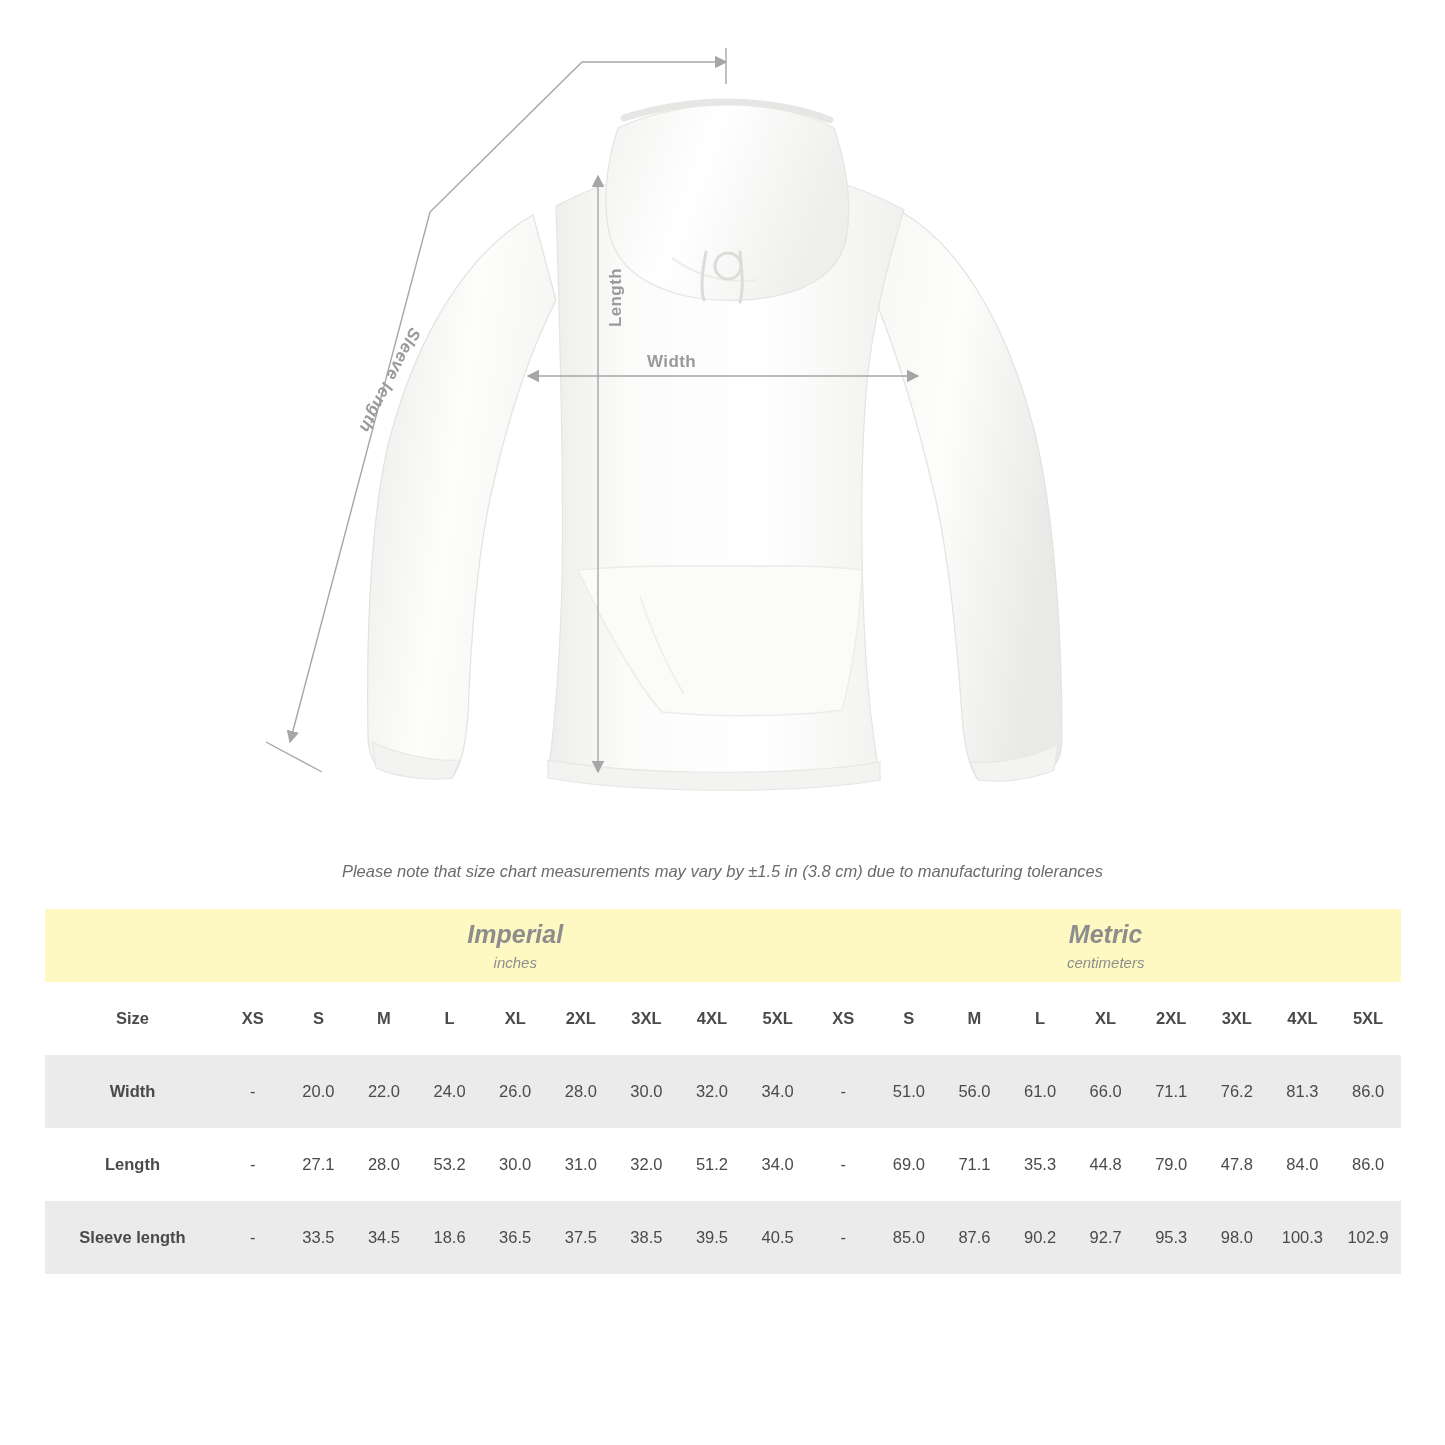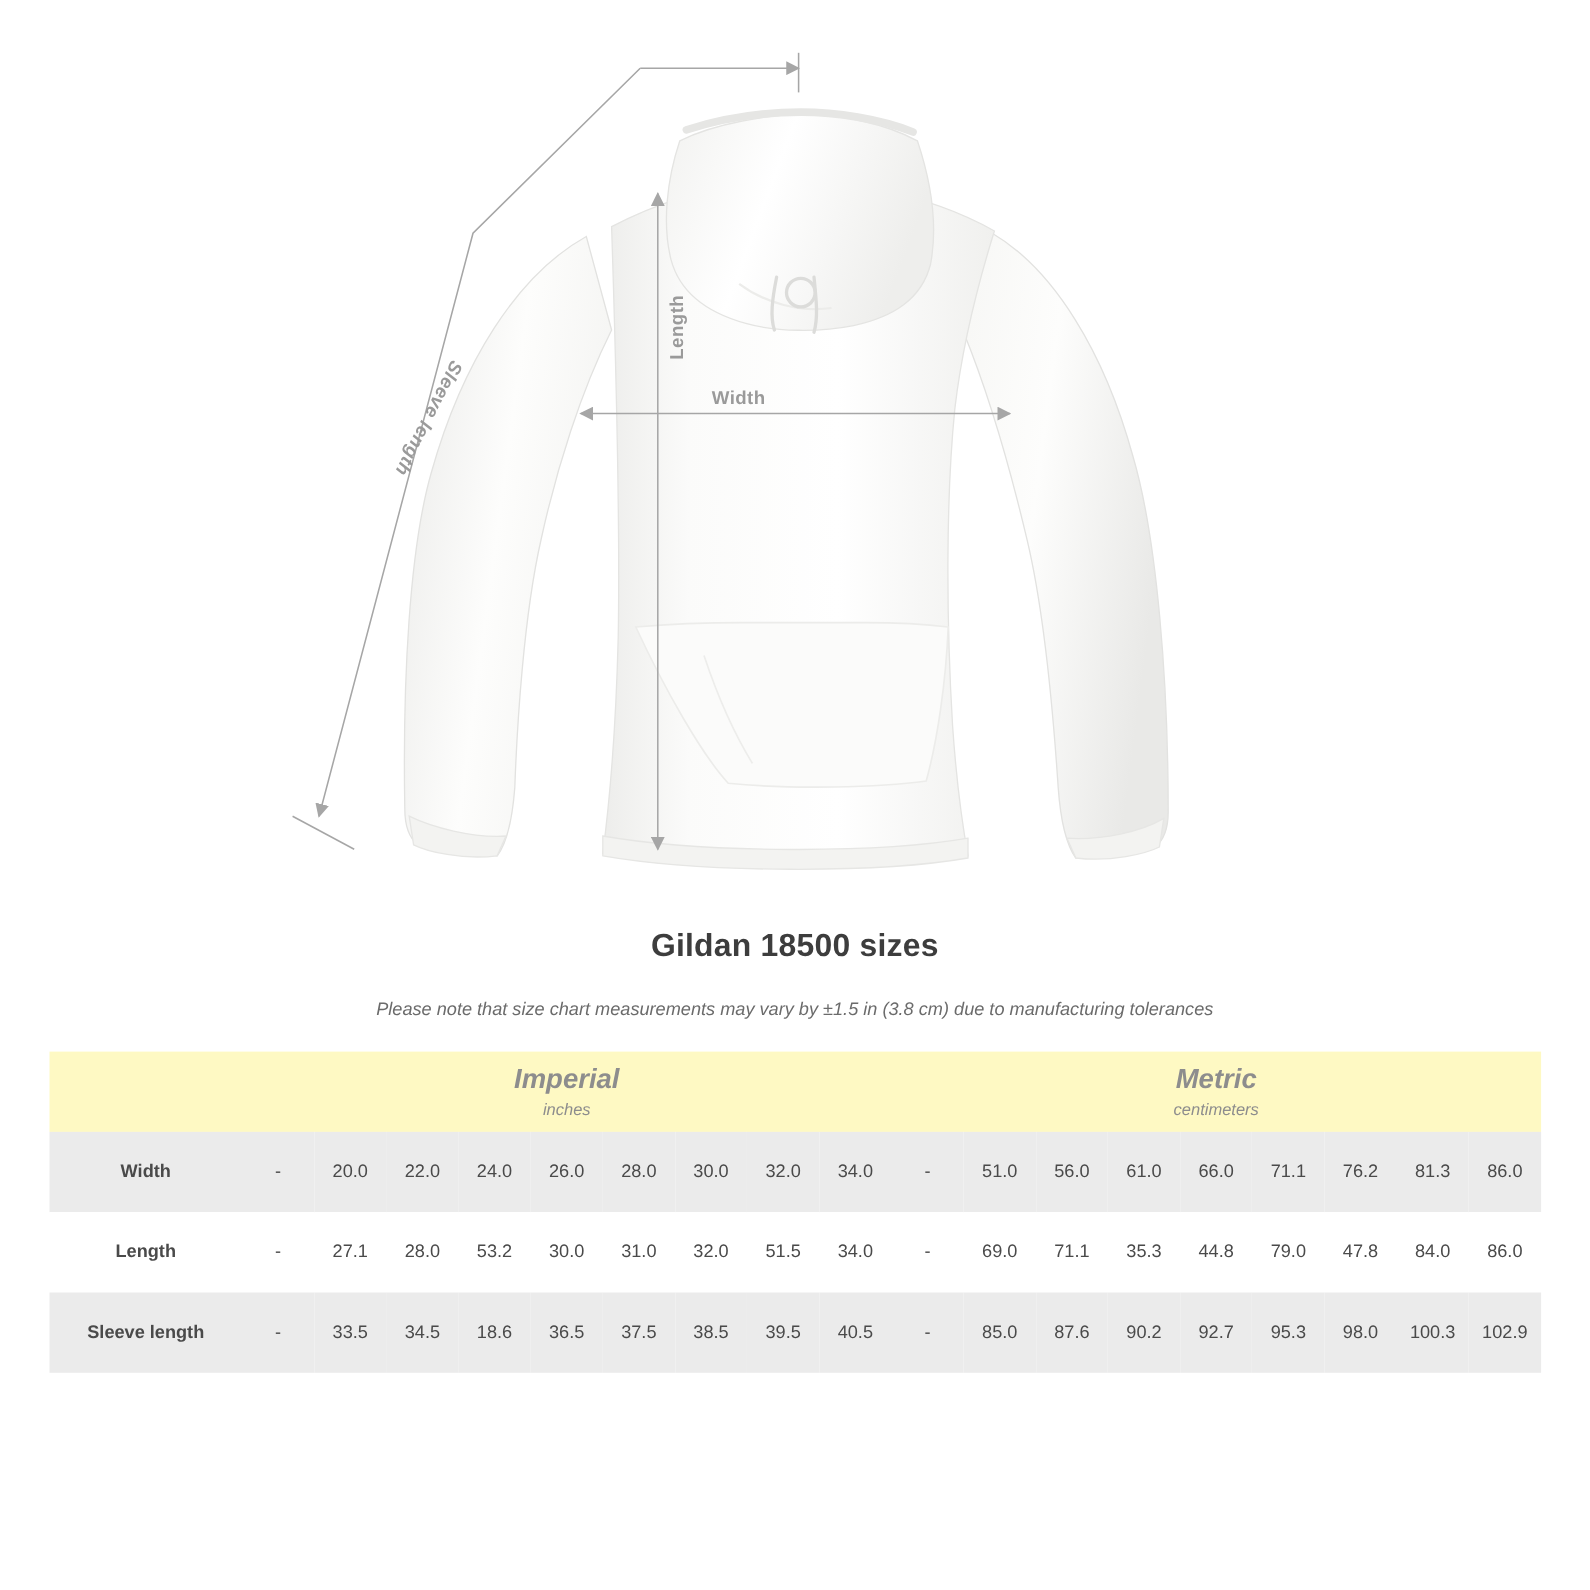--- a/index.html
+++ b/index.html
@@ -231,21 +231,20 @@
         <line x1="266" y1="742" x2="322" y2="772"></line>
       </g>
     </svg>
 
     <div class="dim-label vertical" id="label-length">Length</div>
     <div class="dim-label" id="label-width">Width</div>
     <div class="dim-label" id="label-sleeve">Sleeve length</div>
   </div>
 
   <div class="title-block">
-    <div class="chart-title">Gildan 18500 sizes</div>
     <div class="chart-note">Please note that size chart measurements may vary by ±1.5 in (3.8 cm) due to manufacturing tolerances</div>
   </div>
 
   <div class="table-wrap">
     <table class="size-table">
       <colgroup>
         <col class="c-label">
         <col class="c-val">
           <col class="c-val">
           <col class="c-val">
@@ -272,20 +271,41 @@
           <td colspan="9">
             <div class="unit-name">Imperial</div>
             <div class="unit-sub">inches</div>
           </td>
           <td colspan="9">
             <div class="unit-name">Metric</div>
             <div class="unit-sub">centimeters</div>
           </td>
         </tr>
 
+        <tr class="hdr-row">
+          <td class="rowlabel">Size</td>
+          <td>XS</td>
+          <td>S</td>
+          <td>M</td>
+          <td>L</td>
+          <td>XL</td>
+          <td>2XL</td>
+          <td>3XL</td>
+          <td>4XL</td>
+          <td>5XL</td>
+          <td>XS</td>
+          <td>S</td>
+          <td>M</td>
+          <td>L</td>
+          <td>XL</td>
+          <td>2XL</td>
+          <td>3XL</td>
+          <td>4XL</td>
+          <td>5XL</td>
+        </tr>
 
         <tr class="data-row shaded">
           <td class="rowlabel">Width</td>
           <td>-</td>
           <td>20.0</td>
           <td>22.0</td>
           <td>24.0</td>
           <td>26.0</td>
           <td>28.0</td>
           <td>30.0</td>
@@ -304,21 +324,21 @@
 
         <tr class="data-row plain">
           <td class="rowlabel">Length</td>
           <td>-</td>
           <td>27.1</td>
           <td>28.0</td>
           <td>53.2</td>
           <td>30.0</td>
           <td>31.0</td>
           <td>32.0</td>
-          <td>51.5</td>
+          <td>51.2</td>
           <td>34.0</td>
           <td>-</td>
           <td>69.0</td>
           <td>71.1</td>
           <td>35.3</td>
           <td>44.8</td>
           <td>79.0</td>
           <td>47.8</td>
           <td>84.0</td>
           <td>86.0</td>

